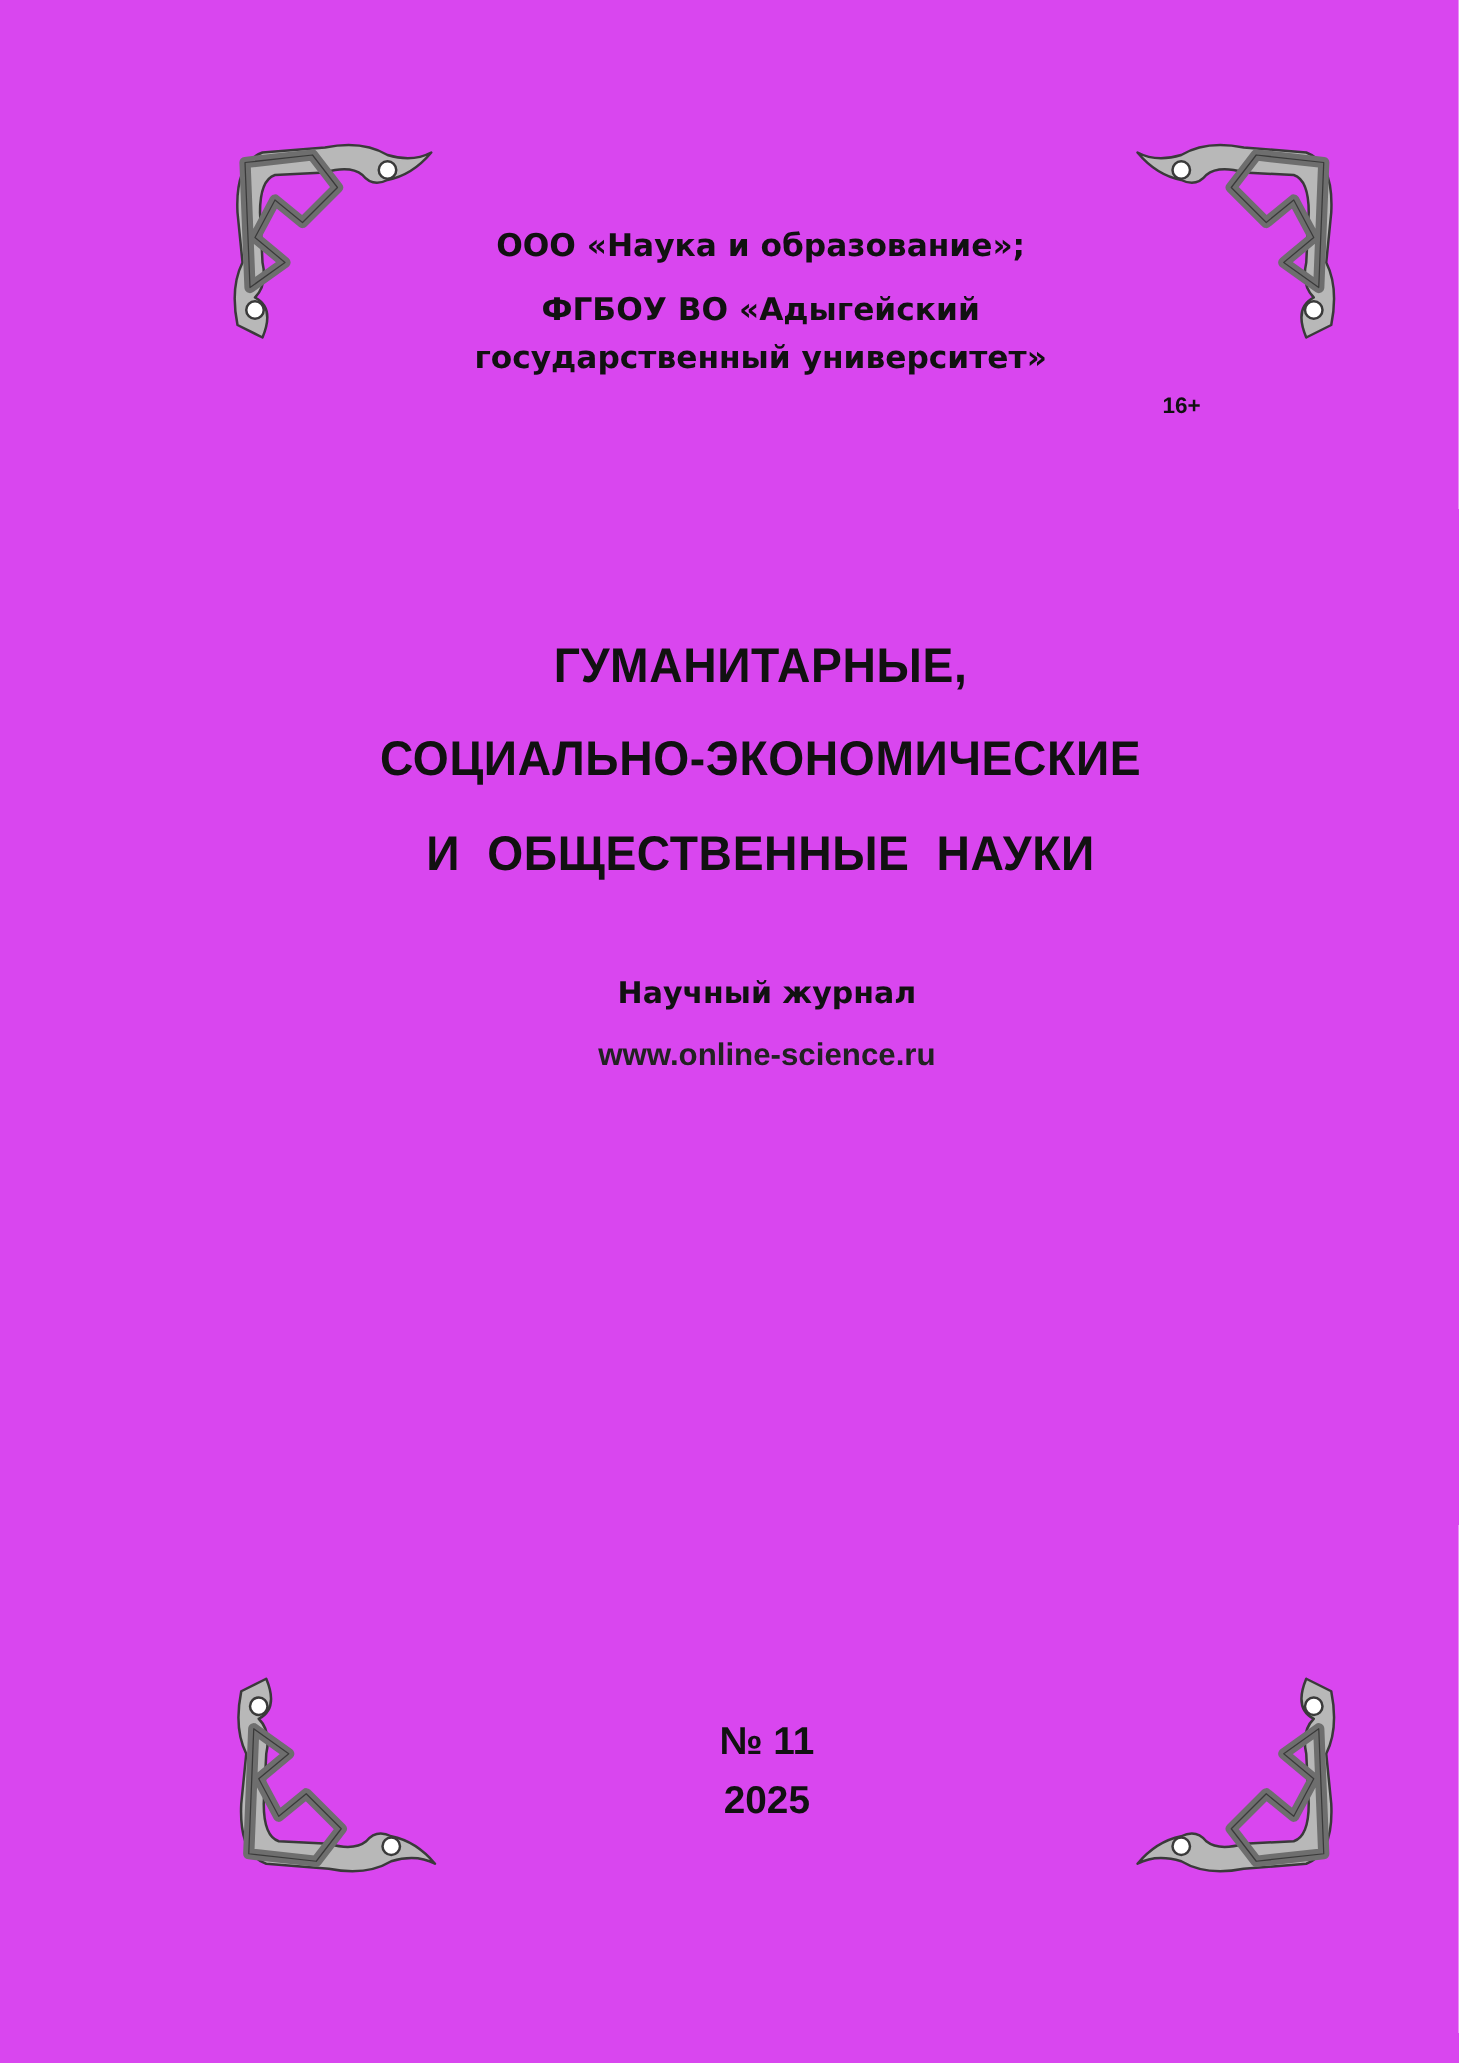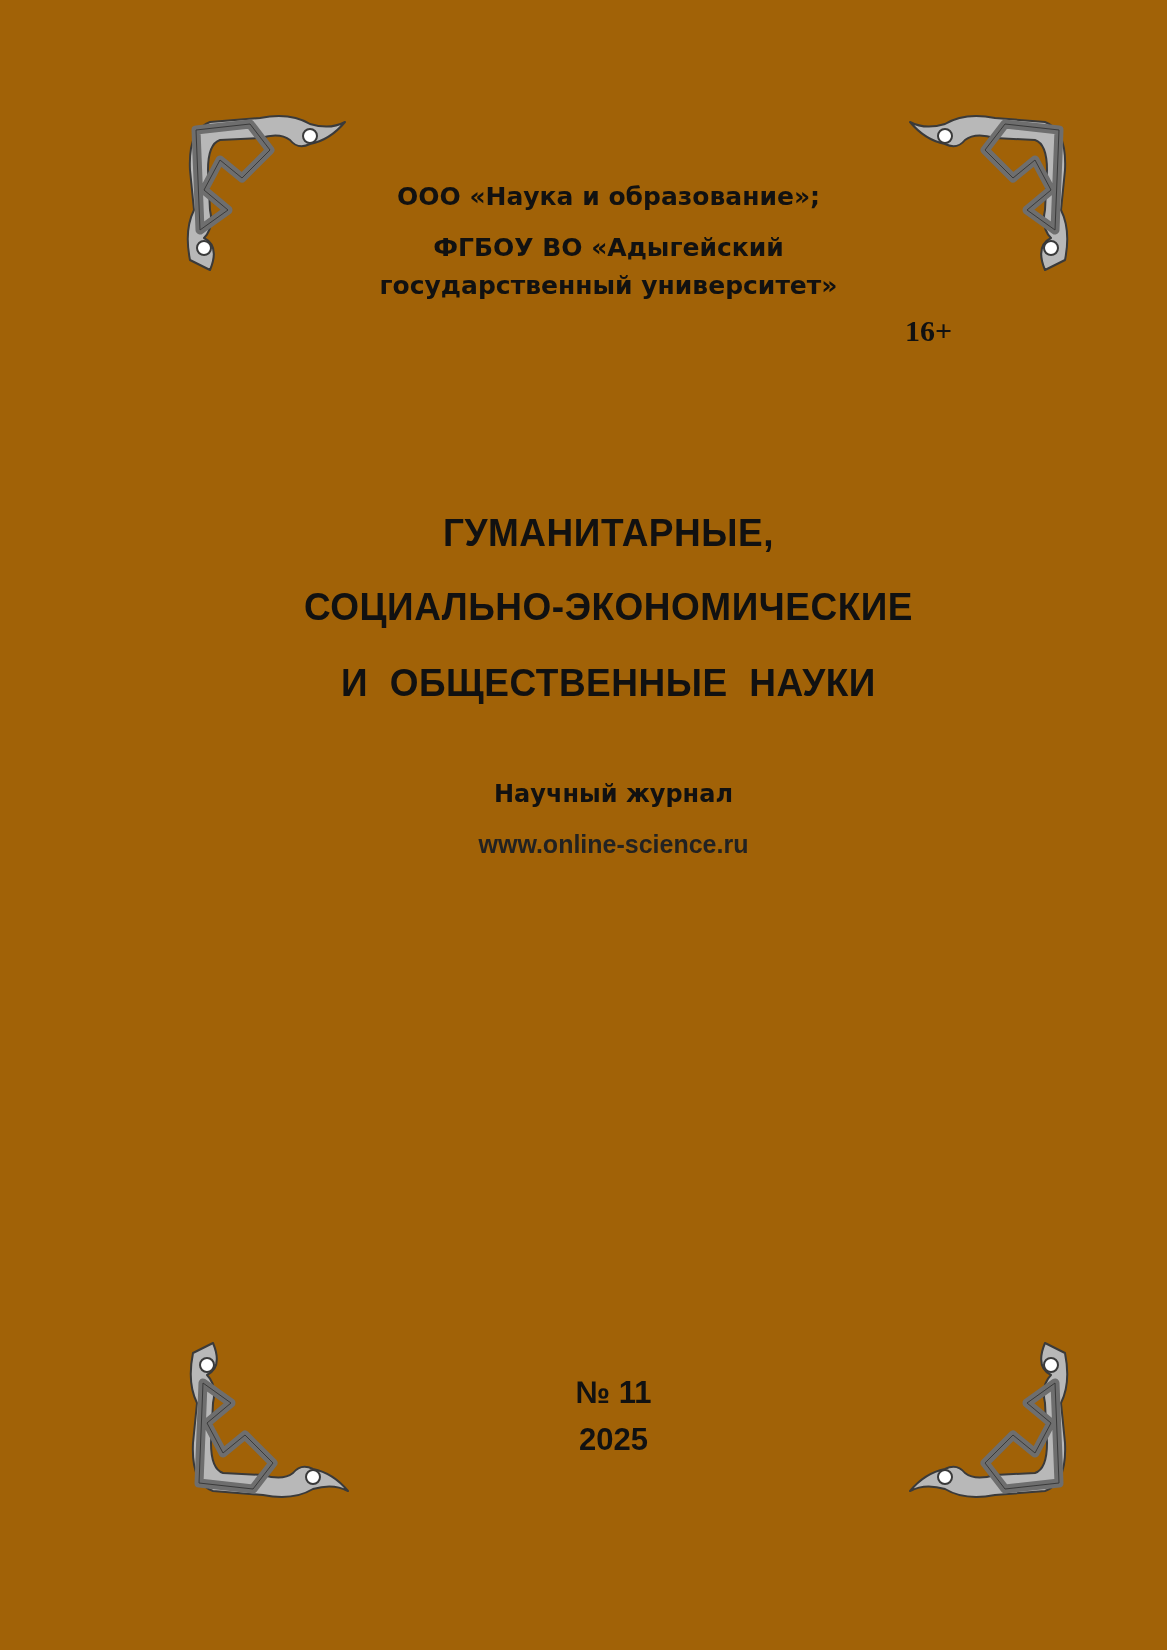--- a/index.html
+++ b/index.html
@@ -1,24 +1,24 @@
 <!DOCTYPE html>
 <html><head>
   <meta charset="utf-8">
   <style>
     html, body { margin: 0; padding: 0; background: #ffffff; }
     body { width: 1167px; height: 1650px; position: relative; overflow: hidden; color: #111; }
-    .page { position: absolute; inset: 0; background: #a16207; }
+    .page { position: absolute; inset: 0; background: #d946ef; }
     .line { position: absolute; left: 0; width: 1167px; text-align: center; white-space: nowrap; }
     .org { font-family: "DejaVu Sans", sans-serif; font-weight: bold; font-size: 25px; letter-spacing: 0px; }
     .title { font-family: "Liberation Sans", sans-serif; font-weight: bold; font-size: 37px; letter-spacing: 0.5px; transform: scaleY(1.05); }
     .sub { font-family: "DejaVu Sans", sans-serif; font-weight: bold; font-size: 24px; }
     .url { font-family: "Liberation Sans", sans-serif; font-weight: bold; font-size: 25px; color: #222; }
     .issue { font-family: "Liberation Sans", sans-serif; font-weight: bold; font-size: 31px; }
-    .age { position: absolute; left: 905px; top: 314px; font-family: Liberation Serif, serif; font-weight: bold; font-size: 30px; }
+    .age { position: absolute; left: 930px; top: 314px; font-family: Liberation Sans, sans-serif; font-weight: bold; font-size: 18px; }
     .ornament { position: absolute; width: 170px; height: 170px; }
     .ornament svg { width: 100%; height: 100%; display: block; }
   </style>
 </head>
 <body>
 
 <div class="page">
 
   <div class="ornament" style="left:180px; top:110px;">
     <svg viewBox="0 0 170 170">

